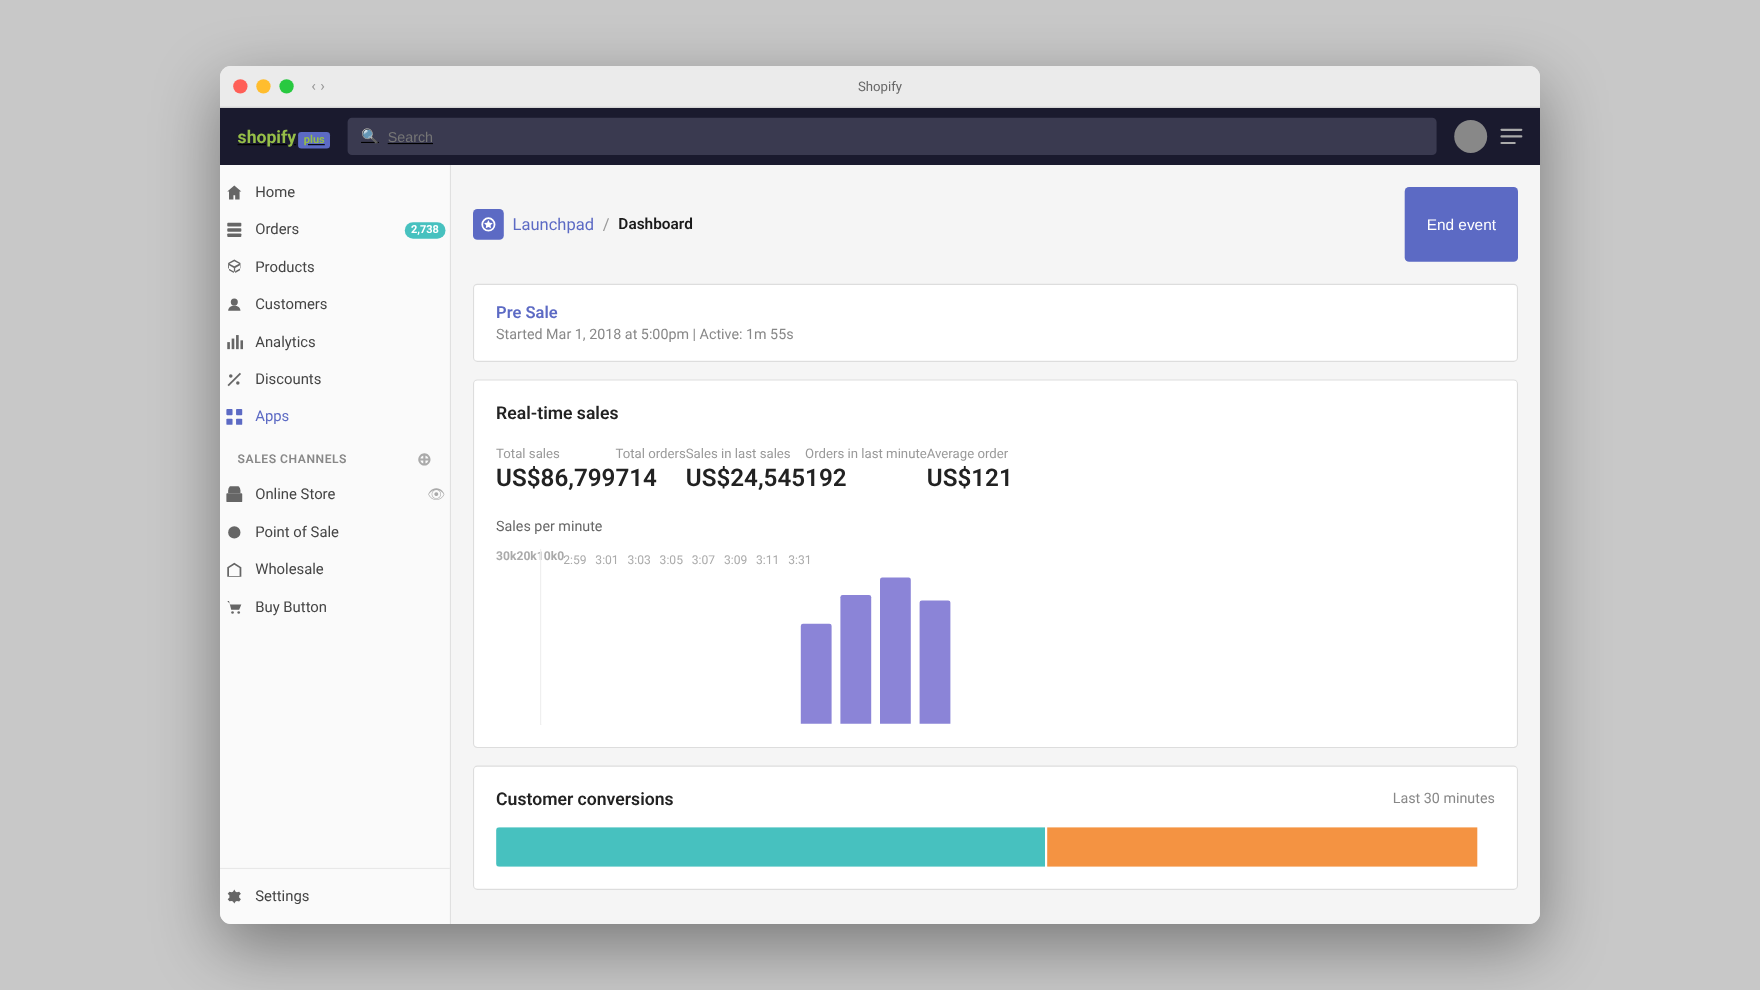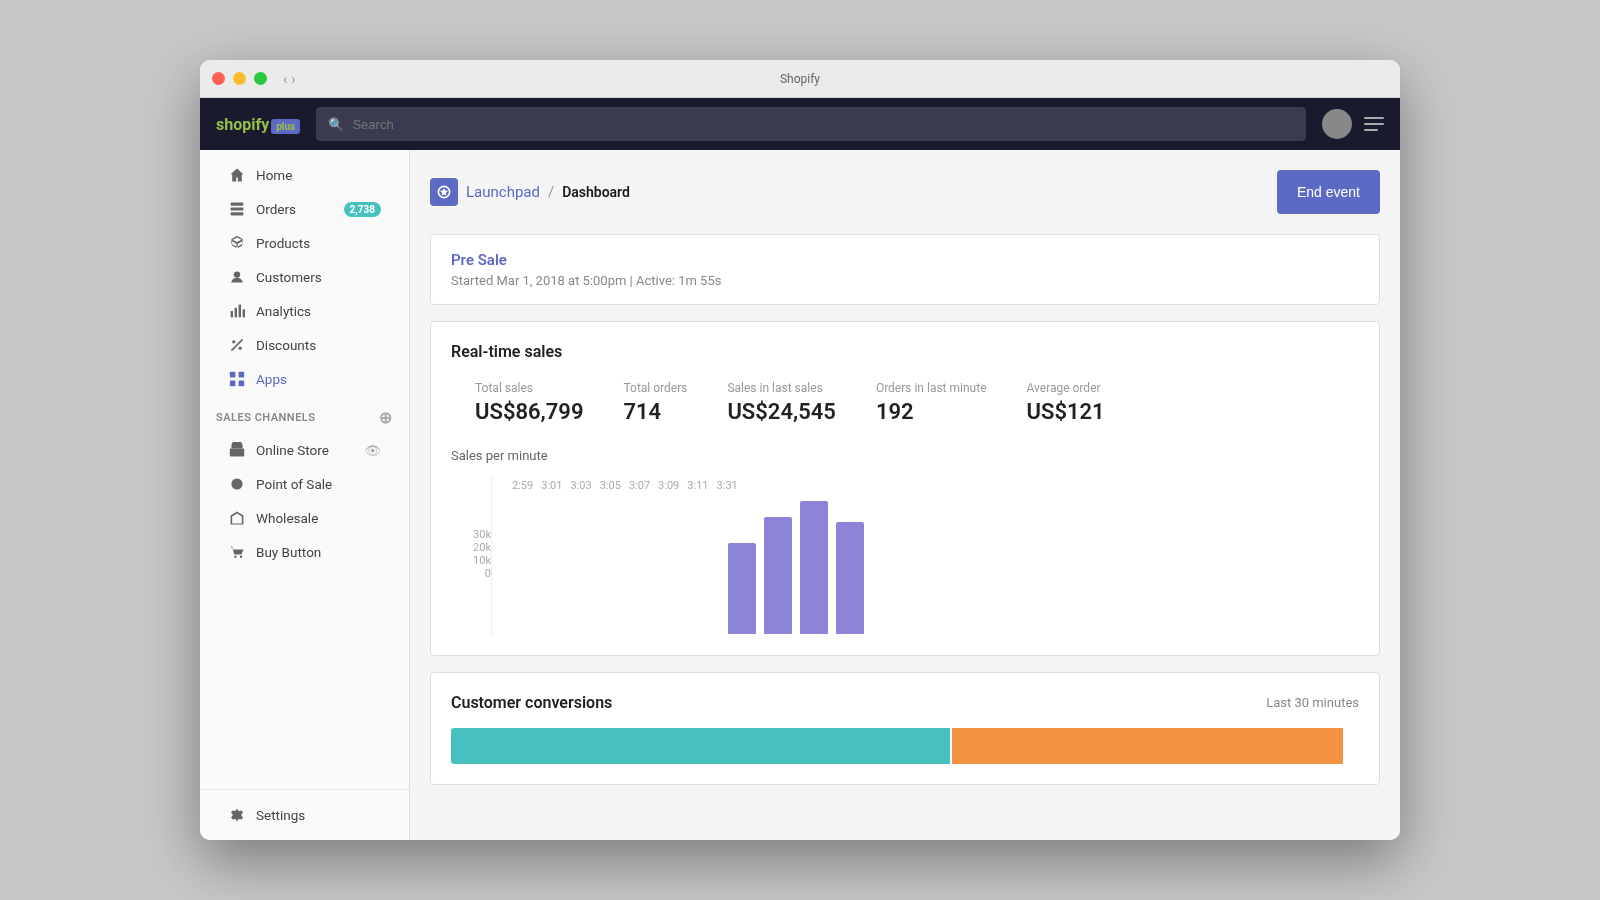--- a/index.html
+++ b/index.html
@@ -62,20 +62,21 @@
       cursor: pointer;
       user-select: none;
     }
     .shopify-header {
       background: #1a1a2e;
       height: 52px;
       display: flex;
       align-items: center;
       padding: 15px 16px;
       gap: 16px;
+      text-decoration: underline;
     }
     .shopify-logo {
       color: white;
       font-size: 16px;
       font-weight: bold;
       white-space: nowrap;
     }
     .shopify-logo span { color: #96bf48; }
     .logo-plus {
       background: #5c6ac4;
@@ -139,21 +140,21 @@
       background: #fafafa;
       border-right: 1px solid #e0e0e0;
       display: flex;
       flex-direction: column;
       padding: 8px 0;
       overflow-y: auto;
     }
     .sidebar-item {
       display: flex;
       align-items: center;
-      padding: 8px 28px;
+      padding: 8px 4px;
       gap: 10px;
       cursor: pointer;
       color: #444;
       font-size: 13.5px;
       position: relative;
     }
     .sidebar-item .icon {
       width: 18px;
       height: 18px;
       display: flex;
@@ -233,21 +234,21 @@
     }
     .breadcrumb-current {
       font-size: 14px;
       font-weight: 600;
       color: #1a1a1a;
     }
     .end-event-btn {
       background: #5c6ac4;
       color: white;
       border: none;
-      padding: 14px 20px;
+      padding: 26px 20px;
       border-radius: 4px;
       font-size: 14px;
       cursor: pointer;
       font-weight: 500;
     }
     .card {
       background: white;
       border-radius: 4px;
       border: 1px solid #ddd;
       margin-bottom: 16px;
@@ -270,23 +271,21 @@
       padding: 20px;
     }
     .realtime-title {
       font-size: 16px;
       font-weight: 600;
       color: #222;
       margin-bottom: 20px;
     }
     .metrics-row {
       display: flex;
-      gap: 40px;
       margin-bottom: 24px;
-      margin-left: 24px;
     }
     .metric {
       display: flex;
       flex-direction: column;
       gap: 4px;
     }
     .metric-label {
       font-size: 12px;
       color: #999;
     }
@@ -552,21 +551,21 @@
           </div>
           <div class="metric">
             <span class="metric-label">Average order</span>
             <span class="metric-value">US$121</span>
           </div>
         </div>
 
         <div class="chart-section">
           <div class="chart-title">Sales per minute</div>
           <div style="display:flex;">
-            <div style="width:40px; display:flex; flex-direction:column; justify-content:center; height:160px; padding-bottom:2px;">
+            <div style="width:40px; display:flex; flex-direction:row; justify-content:flex-start; height:160px; padding-bottom:2px;font-weight:bold;">
               <span style="font-size:11px;color:#aaa;text-align:right;">30k</span>
               <span style="font-size:11px;color:#aaa;text-align:right;">20k</span>
               <span style="font-size:11px;color:#aaa;text-align:right;">10k</span>
               <span style="font-size:11px;color:#aaa;text-align:right;">0</span>
             </div>
             <div style="flex:1; display:flex; flex-direction:row;">
               <div style="position:relative; height:160px; border-left:1px solid #eee; border-bottom:1px solid #eee;">
 
                 <div style="position:absolute;left:0;right:0;top:0;height:1px;background:#f0f0f0;"></div>
                 <div style="position:absolute;left:0;right:0;top:33%;height:1px;background:#f0f0f0;"></div>

